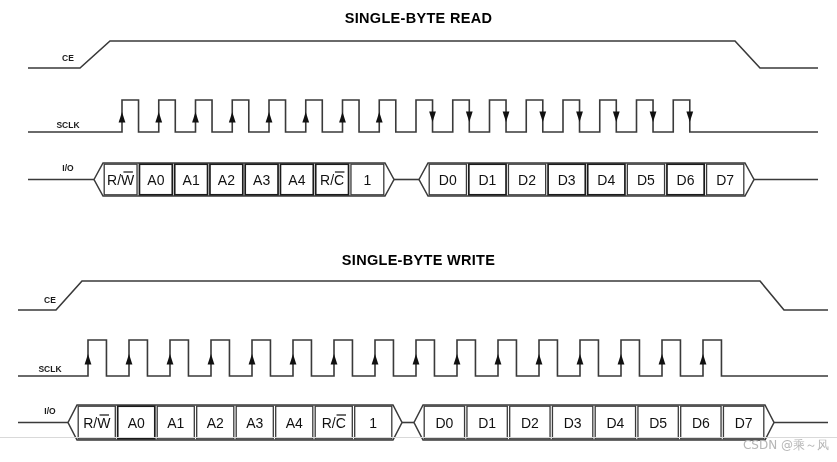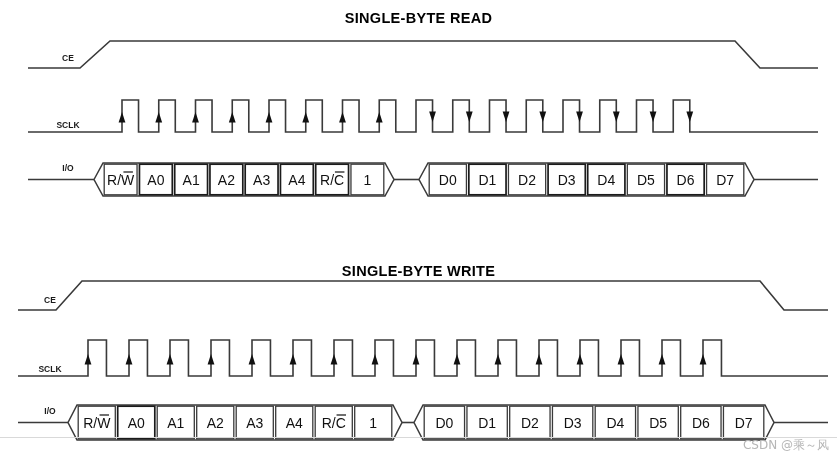--- a/index.html
+++ b/index.html
@@ -14,21 +14,21 @@
   .diagram-title{
     position:absolute;
     width:100%;
     text-align:center;
     font-weight:bold;
     font-size:14.5px;
     letter-spacing:0.3px;
     color:#000000;
   }
   #title-read{top:10px;}
-  #title-write{top:263px;}
+  #title-write{top:252px;}
   svg.wave{position:absolute;left:0;top:0;}
   .sig-label{
     font-family:"Liberation Sans", sans-serif;
     font-size:8.5px;
     font-weight:bold;
     fill:#1b1b1b;
   }
   .cell-text{
     font-family:"Liberation Sans", sans-serif;
     font-size:14px;

